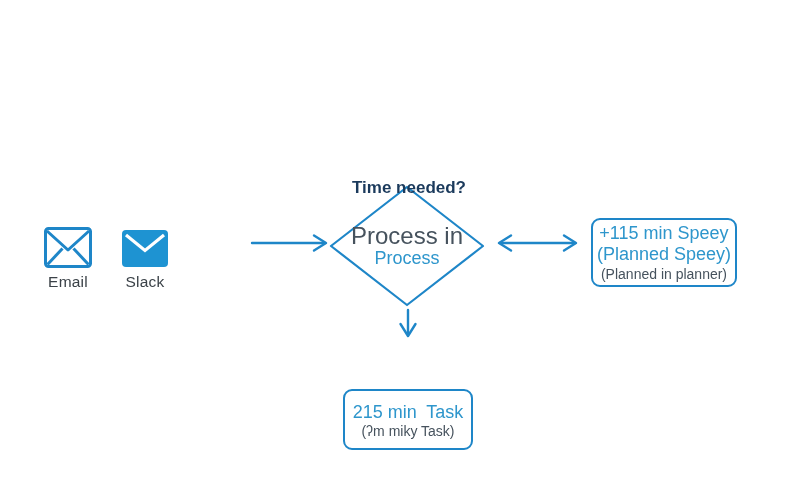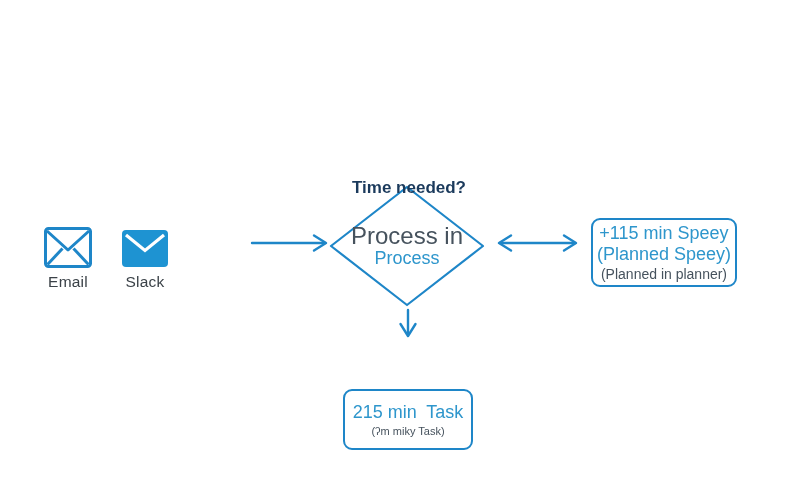--- a/index.html
+++ b/index.html
@@ -63,21 +63,21 @@
     border:2px solid var(--stroke_blue, #1e86c8);
     border-radius:9px; background:#ffffff;
     display:flex; flex-direction:column; align-items:center; justify-content:center;
     text-align:center;
   }
   .box-planned { left:591px; top:218px; width:146px; height:69px; }
   .box-task    { left:343px; top:349px; width:130px; height:61px;margin-top:40px; }
   .b-blue  { color: var(--text_blue, #2e96cc); font-size:18px; line-height:21px; white-space:pre; }
   .box-planned .b-slate { color: var(--slate_text, #46525d); font-size:14px; line-height:18px; }
   .box-task .b-blue  { line-height:22px; }
-  .box-task .b-slate { color: var(--slate_text, #46525d); font-size:11px; line-height:16px; }
+  .box-task .b-slate { color: var(--slate_text, #46525d); font-size:14px; line-height:16px; }
 </style>
 </head>
 <body>
 
 <div class="canvas">
 
   <svg class="flow" width="800" height="480" viewBox="0 0 800 480">
     <polygon class="diamond" points="407,187 483,246 407,305 331,246"></polygon>
     <g class="connector">
       <path d="M252 243 H324"></path>

